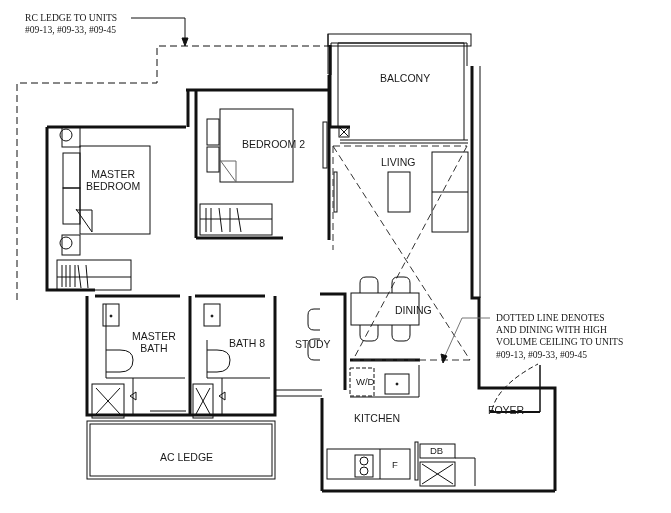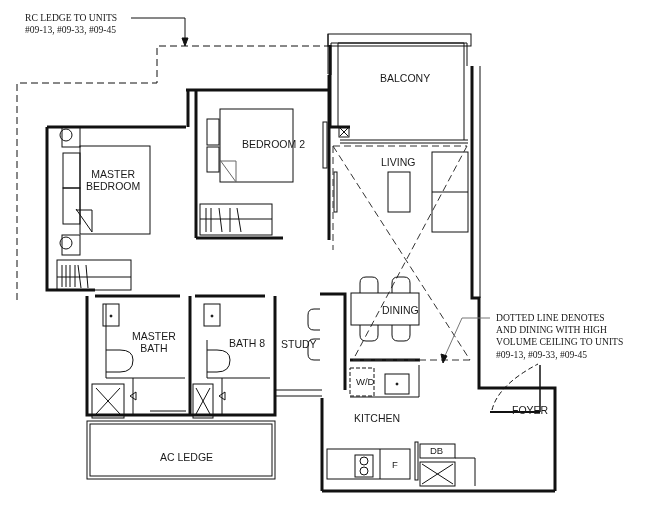--- a/index.html
+++ b/index.html
@@ -172,25 +172,25 @@
   <div>#09-13, #09-33, #09-45</div>
 </div>
 
 <div class="lbl" style="left:380px;top:72px;">BALCONY</div>
 <div class="lbl" style="left:381px;top:156px;">LIVING</div>
 <div class="lbl" style="left:228px;top:138px;padding-left:14px;">BEDROOM 2</div>
 <div class="lbl" style="left:86px;top:168px;">
   <div>MASTER</div>
   <div>BEDROOM</div>
 </div>
-<div class="lbl" style="left:354px;top:304px;padding-left:28px;">DINING</div>
+<div class="lbl" style="left:367px;top:304px;padding-left:28px;">DINING</div>
 <div class="lbl" style="left:132px;top:330px;">
   <div>MASTER</div>
   <div>BATH</div>
 </div>
 <div class="lbl" style="left:229px;top:337px;">BATH 8</div>
-<div class="lbl" style="left:281px;top:338px;">STUDY</div>
+<div class="lbl" style="left:295px;top:338px;">STUDY</div>
 <div class="lbl" style="left:356px;top:376px;font-size:9.5px;">W/D</div>
 <div class="lbl" style="left:354px;top:412px;">KITCHEN</div>
-<div class="lbl" style="left:488px;top:404px;margin-left:24px;">FOYER</div>
+<div class="lbl" style="left:488px;top:404px;">FOYER</div>
 <div class="lbl" style="left:160px;top:451px;">AC LEDGE</div>
 <div class="lbl" style="left:430px;top:445px;font-size:9.5px;">DB</div>
 <div class="lbl" style="left:392px;top:459px;font-size:9.5px;">F</div>
 
 </body></html>

